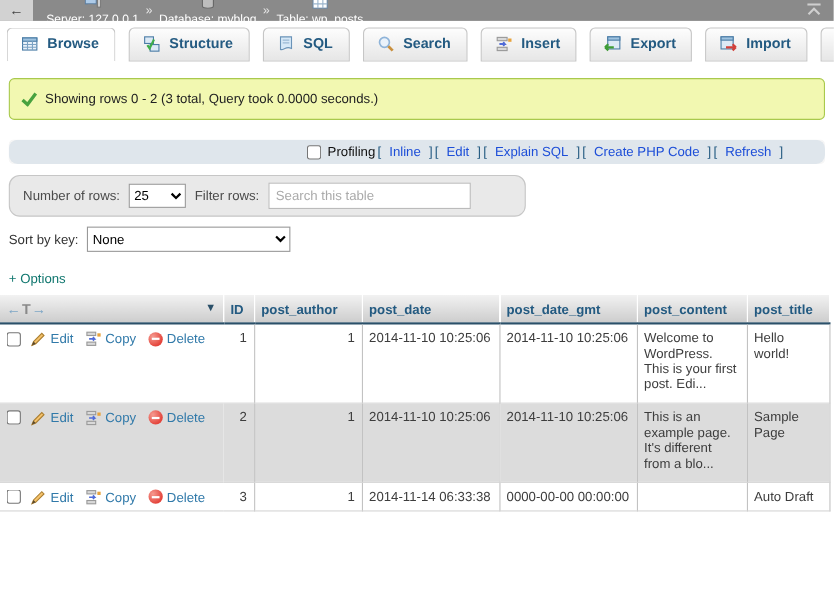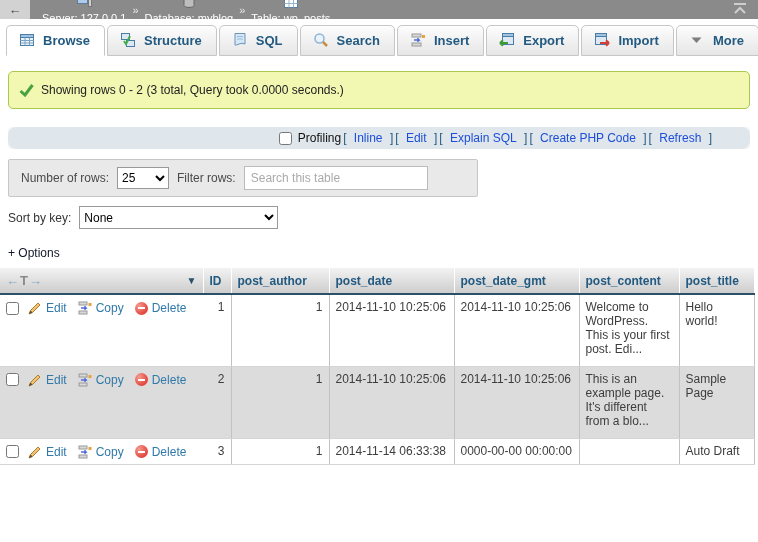--- a/index.html
+++ b/index.html
@@ -10,22 +10,22 @@
   .topbar { height:19px; background:#8a8a8a; color:#fff; display:flex; align-items:center;
     font-size:11px; position:relative; }
   .backbox { width:30px; height:19px; background:#d2d2d2; color:#444; display:flex;
     align-items:center; justify-content:center; font-size:13px; cursor:pointer; margin-right:10px; }
   .crumb { display:flex; align-items:center; gap:4px; margin:0 2px;flex-direction:column; }
   .crumb-sep { margin:0 4px; color:#e8e8e8; }
   .collapse-btn { position:absolute; right:10px; top:3px; cursor:pointer; }
 
   
   .tabbar { display:flex; align-items:flex-end; padding:4px 0 0 6px; height:37px; background:#fff; }
-  .tab { display:flex; align-items:center; gap:8px; padding:6px 14px 7px 12px;
-    border:1px solid #c6c6c6; border-radius:5px 5px 0 0; margin-right:2px;
+  .tab { display:flex; align-items:flex-start; gap:8px; padding:6px 14px 7px 12px;
+    border:1px solid #c6c6c6; border-radius:5px 5px 0 0; margin-right:12px;
     background:linear-gradient(#fdfdfd,#e6e6e6); color:#235a81; font-weight:bold;
     font-size:13px; cursor:pointer; white-space:nowrap; }
   .tab.active { background:#fff; border-bottom-color:#fff; }
   .tab .ticon { display:inline-flex; width:16px; height:16px; }
 
   
   .message { margin:15px 8px 0 8px; background:#f2f8b1; border:1px solid #a9c94d;
     border-radius:5px; padding:11px 10px; display:flex; align-items:center; gap:7px;
     color:#222; font-size:12px; }
 
@@ -36,29 +36,29 @@
   .kw.linked { border-bottom:1px dotted #05158b; cursor:pointer; }
   .tbl-ref { color:#8b008b; }
   .sqltools { background:#dfe6ec; padding:4px 38px 4px 10px; text-align:right; font-size:12px;
     color:#111; display:flex; align-items:center; justify-content:flex-end; gap:2px;border-radius:8px; }
   .sqltools .br { color:#235a81; }
   .sqltools a { color:#1d4ed8; text-decoration:none; cursor:pointer; }
   .sqltools input { margin-right:4px; }
 
   
   .controlsbar { margin:10px 8px 0 8px; width:470px; height:38px; background:#e9e9e9;
-    border:1px solid #c6c6c6; border-radius:2px; display:flex; align-items:center;
+    border:1px solid #c6c6c6; border-radius:10px; display:flex; align-items:center;
     padding:8px 12px; gap:8px; color:#4a4a4a; }
   .controlsbar select { width:52px; height:22px; border:1px solid #999; background:#fff; font-size:12px; }
   .controlsbar input[type=text] { width:184px; height:24px; border:1px solid #bbb; padding:2px 6px;
     font-size:12px; color:#333; }
   .controlsbar input::placeholder { color:#aaa; }
   .sortrow { margin:9px 8px 0 8px; display:flex; align-items:center; gap:8px; color:#333; }
-  .sortrow select { width:199px; height:23px; border:1px solid #999; background:#fff; font-size:12px; }
-  .options-link { display:inline-block; margin:17px 0 6px 8px; color:#0f172a; text-decoration:none;
+  .sortrow select { width:185px; height:23px; border:1px solid #999; background:#fff; font-size:12px; }
+  .options-link { display:inline-block; margin:17px 0 6px 8px; color:#0f766e; text-decoration:none;
     font-size:12px; cursor:pointer; }
 
   
   table.results { border-collapse:collapse; table-layout:fixed; width:754px; margin-top:2px; }
   table.results th { background:linear-gradient(#f2f2f2,#cdcdcd); color:#235a81; font-weight:bold;
     font-size:12px; text-align:left; padding:5px 6px; border-right:1px solid #fff;
     border-bottom:2px solid #2b5069; white-space:nowrap; overflow:hidden; }
   th.actions-th { padding:5px 8px; }
   .th-inner { display:flex; align-items:center; justify-content:space-between; }
   .arrowset { color:#7ea6c6; font-size:13px; letter-spacing:1px; }

